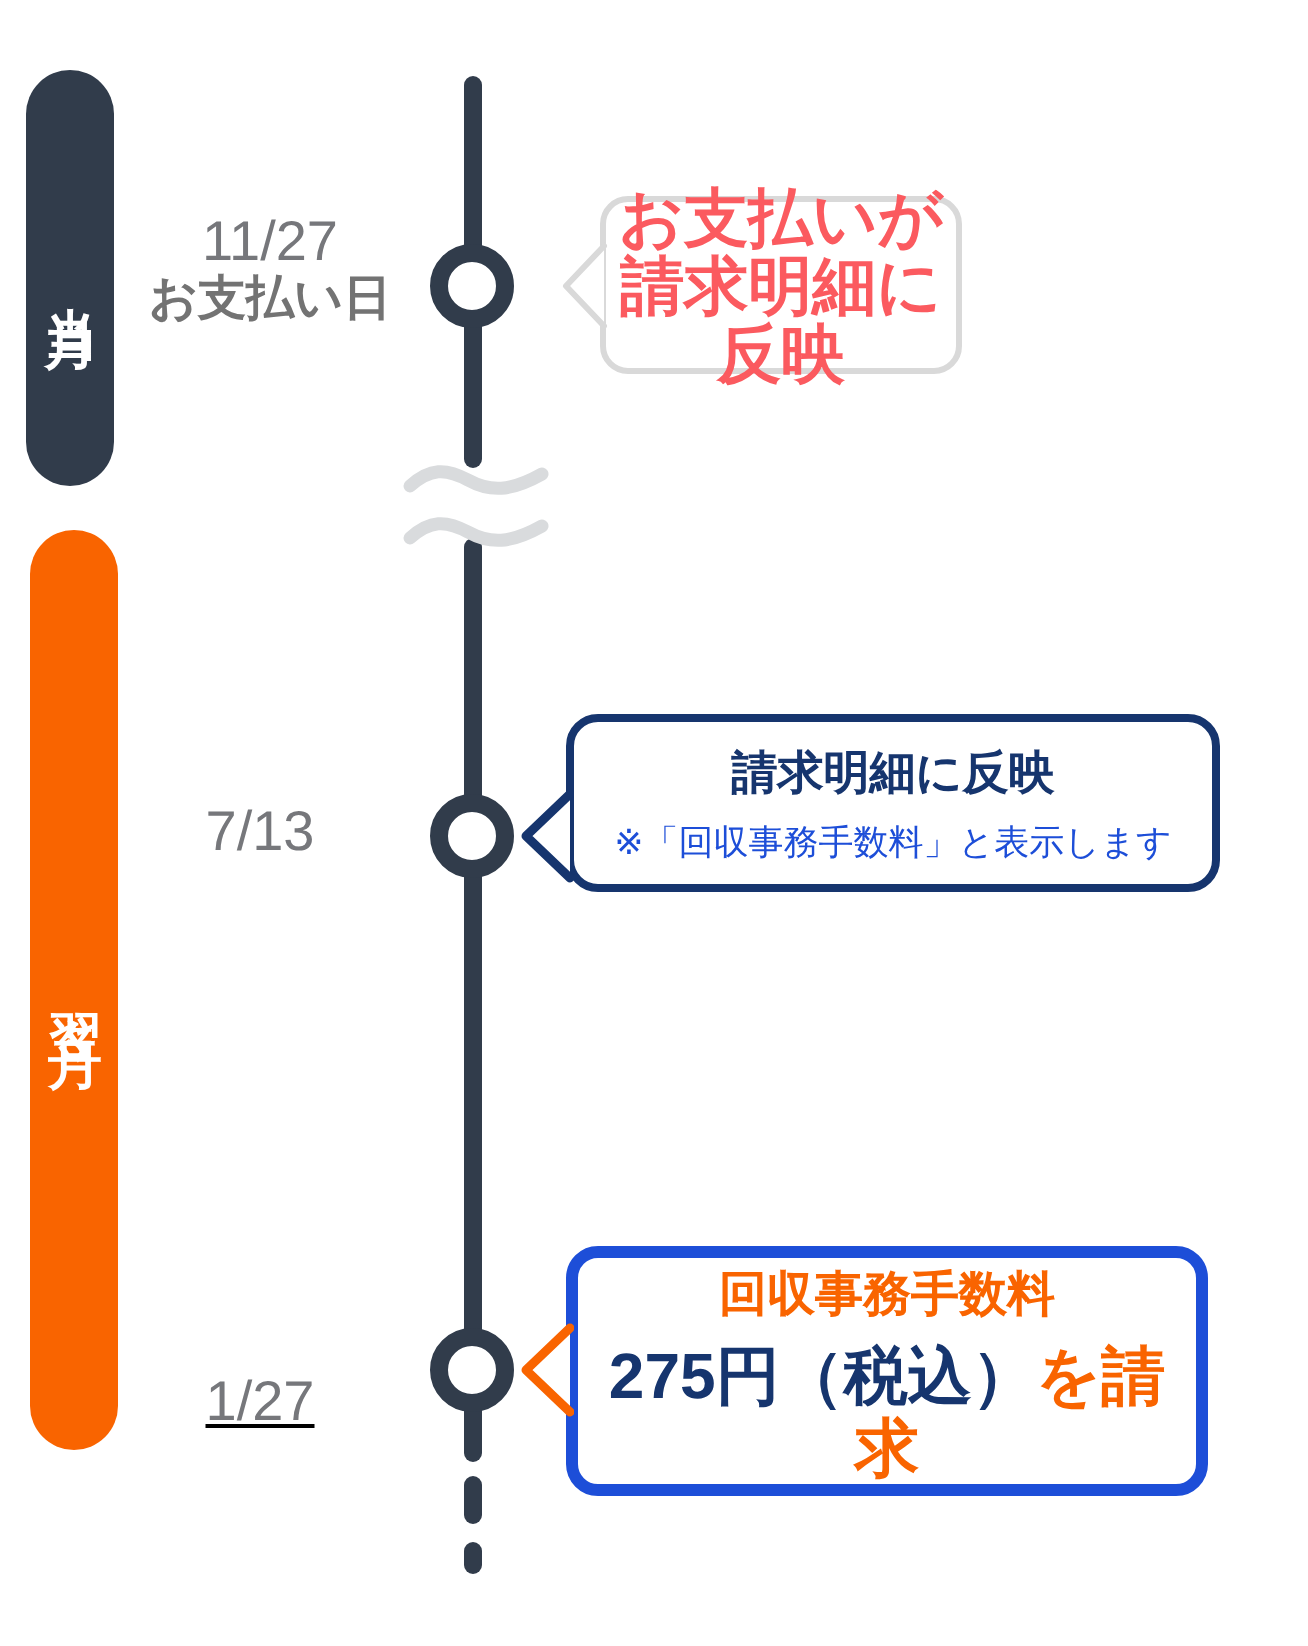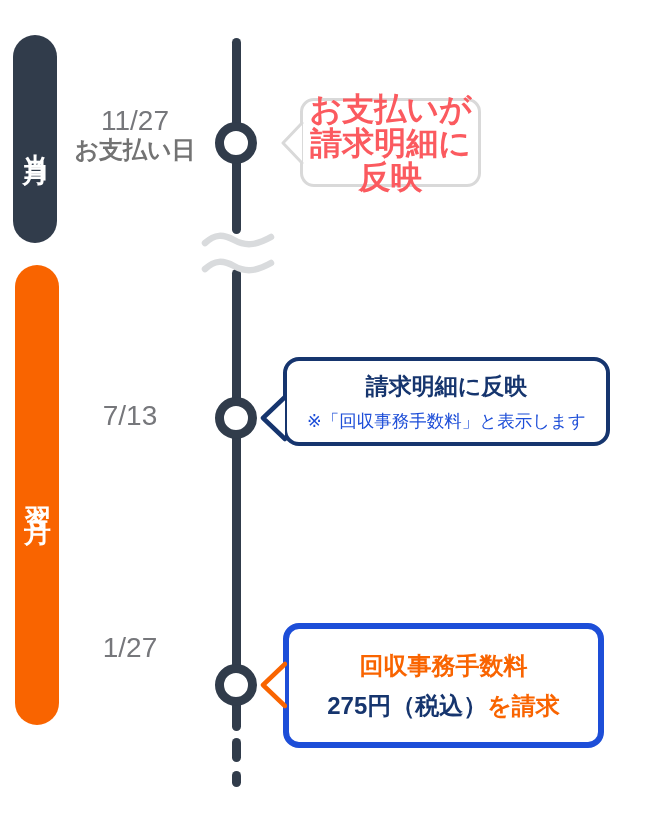--- a/index.html
+++ b/index.html
@@ -35,21 +35,21 @@
   }
   .node1{top:122px;}
   .node2{top:397px;}
   .node3{top:664px;}
   
   .date-block{position:absolute;text-align:center;}
   .date-block.first{left:55px;top:107px;width:160px;}
   .date-text{color:#76777B;font-size:28px;font-weight:500;line-height:28px;}
   .date-sub{color:#737373;font-size:24px;font-weight:bold;line-height:30px;}
   .date-block.second{left:75px;top:402px;width:110px;}
-  .date-block.third{left:75px;top:634px;width:110px;}
+  .date-block.third{left:75px;top:687px;width:110px;text-decoration:underline;}
   
   .bubble{
     position:absolute;background:#ffffff;box-sizing:border-box;
     display:flex;flex-direction:column;align-items:center;justify-content:center;
   }
   .bubble-red{
     left:300px;top:98px;width:181px;height:89px;
     border:3px solid #D9D9D9;border-radius:14px;
   }
   .bubble-red .line{color:#FB5A5F;font-size:32px;font-weight:bold;line-height:34px;text-align:center;}
@@ -57,21 +57,21 @@
     left:283px;top:357px;width:327px;height:89px;
     border:4px solid #16356E;border-radius:16px;gap:8px;
   }
   .bubble-navy .title{color:#16356E;font-size:23px;font-weight:bold;line-height:30px;text-align:center;}
   .bubble-navy .note{color:#1d4ed8;font-size:17.5px;font-weight:normal;line-height:24px;text-align:left;}
   .bubble-orange{
     left:283px;top:623px;width:321px;height:125px;
     border:6px solid #1d4ed8;border-radius:16px;gap:4px;
   }
   .bubble-orange .l1{color:#F96400;font-size:24px;font-weight:bold;line-height:36px;text-align:center;}
-  .bubble-orange .l2{font-size:24px;font-weight:bold;line-height:36px;text-align:center;}
+  .bubble-orange .l2{font-size:32px;font-weight:bold;line-height:36px;text-align:center;}
   .bubble-orange .l2 .navy{color:#16356E;}
   .bubble-orange .l2 .org{color:#F96400;}
   .pointer{position:absolute;z-index:2;}
   .ptr-red{left:277px;top:119px;}
   .ptr-navy{left:256px;top:393px;}
   .ptr-orange{left:256px;top:660px;}
 </style>
 </head>
 <body>
 

